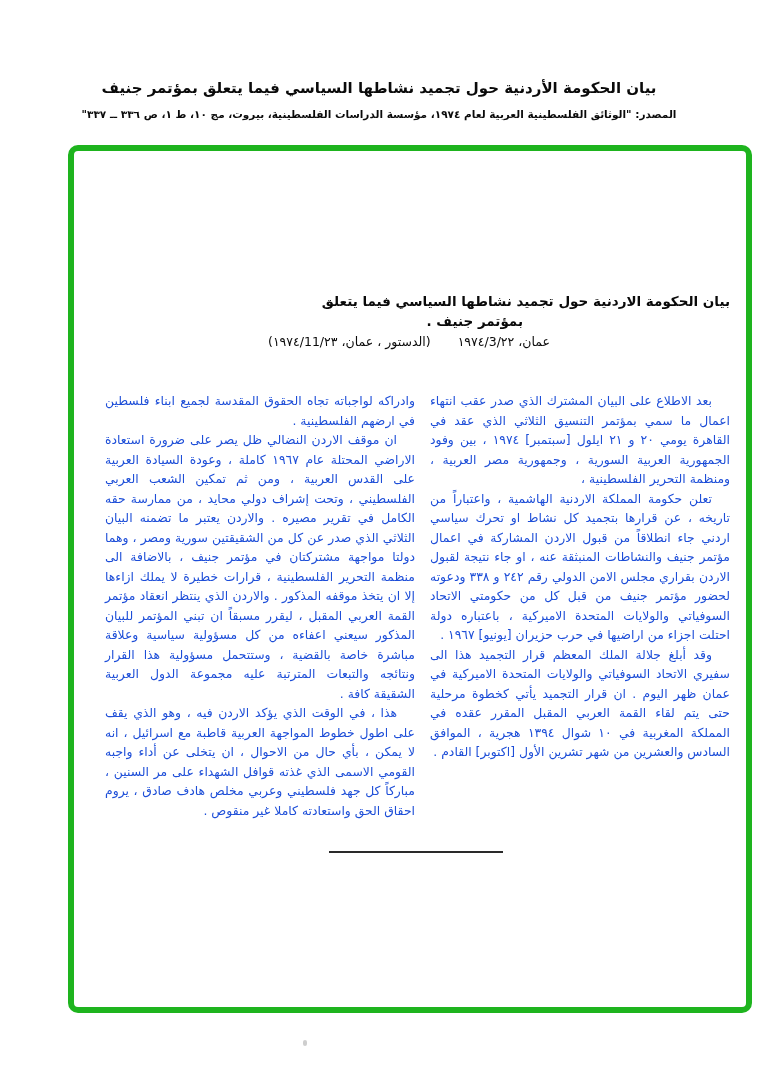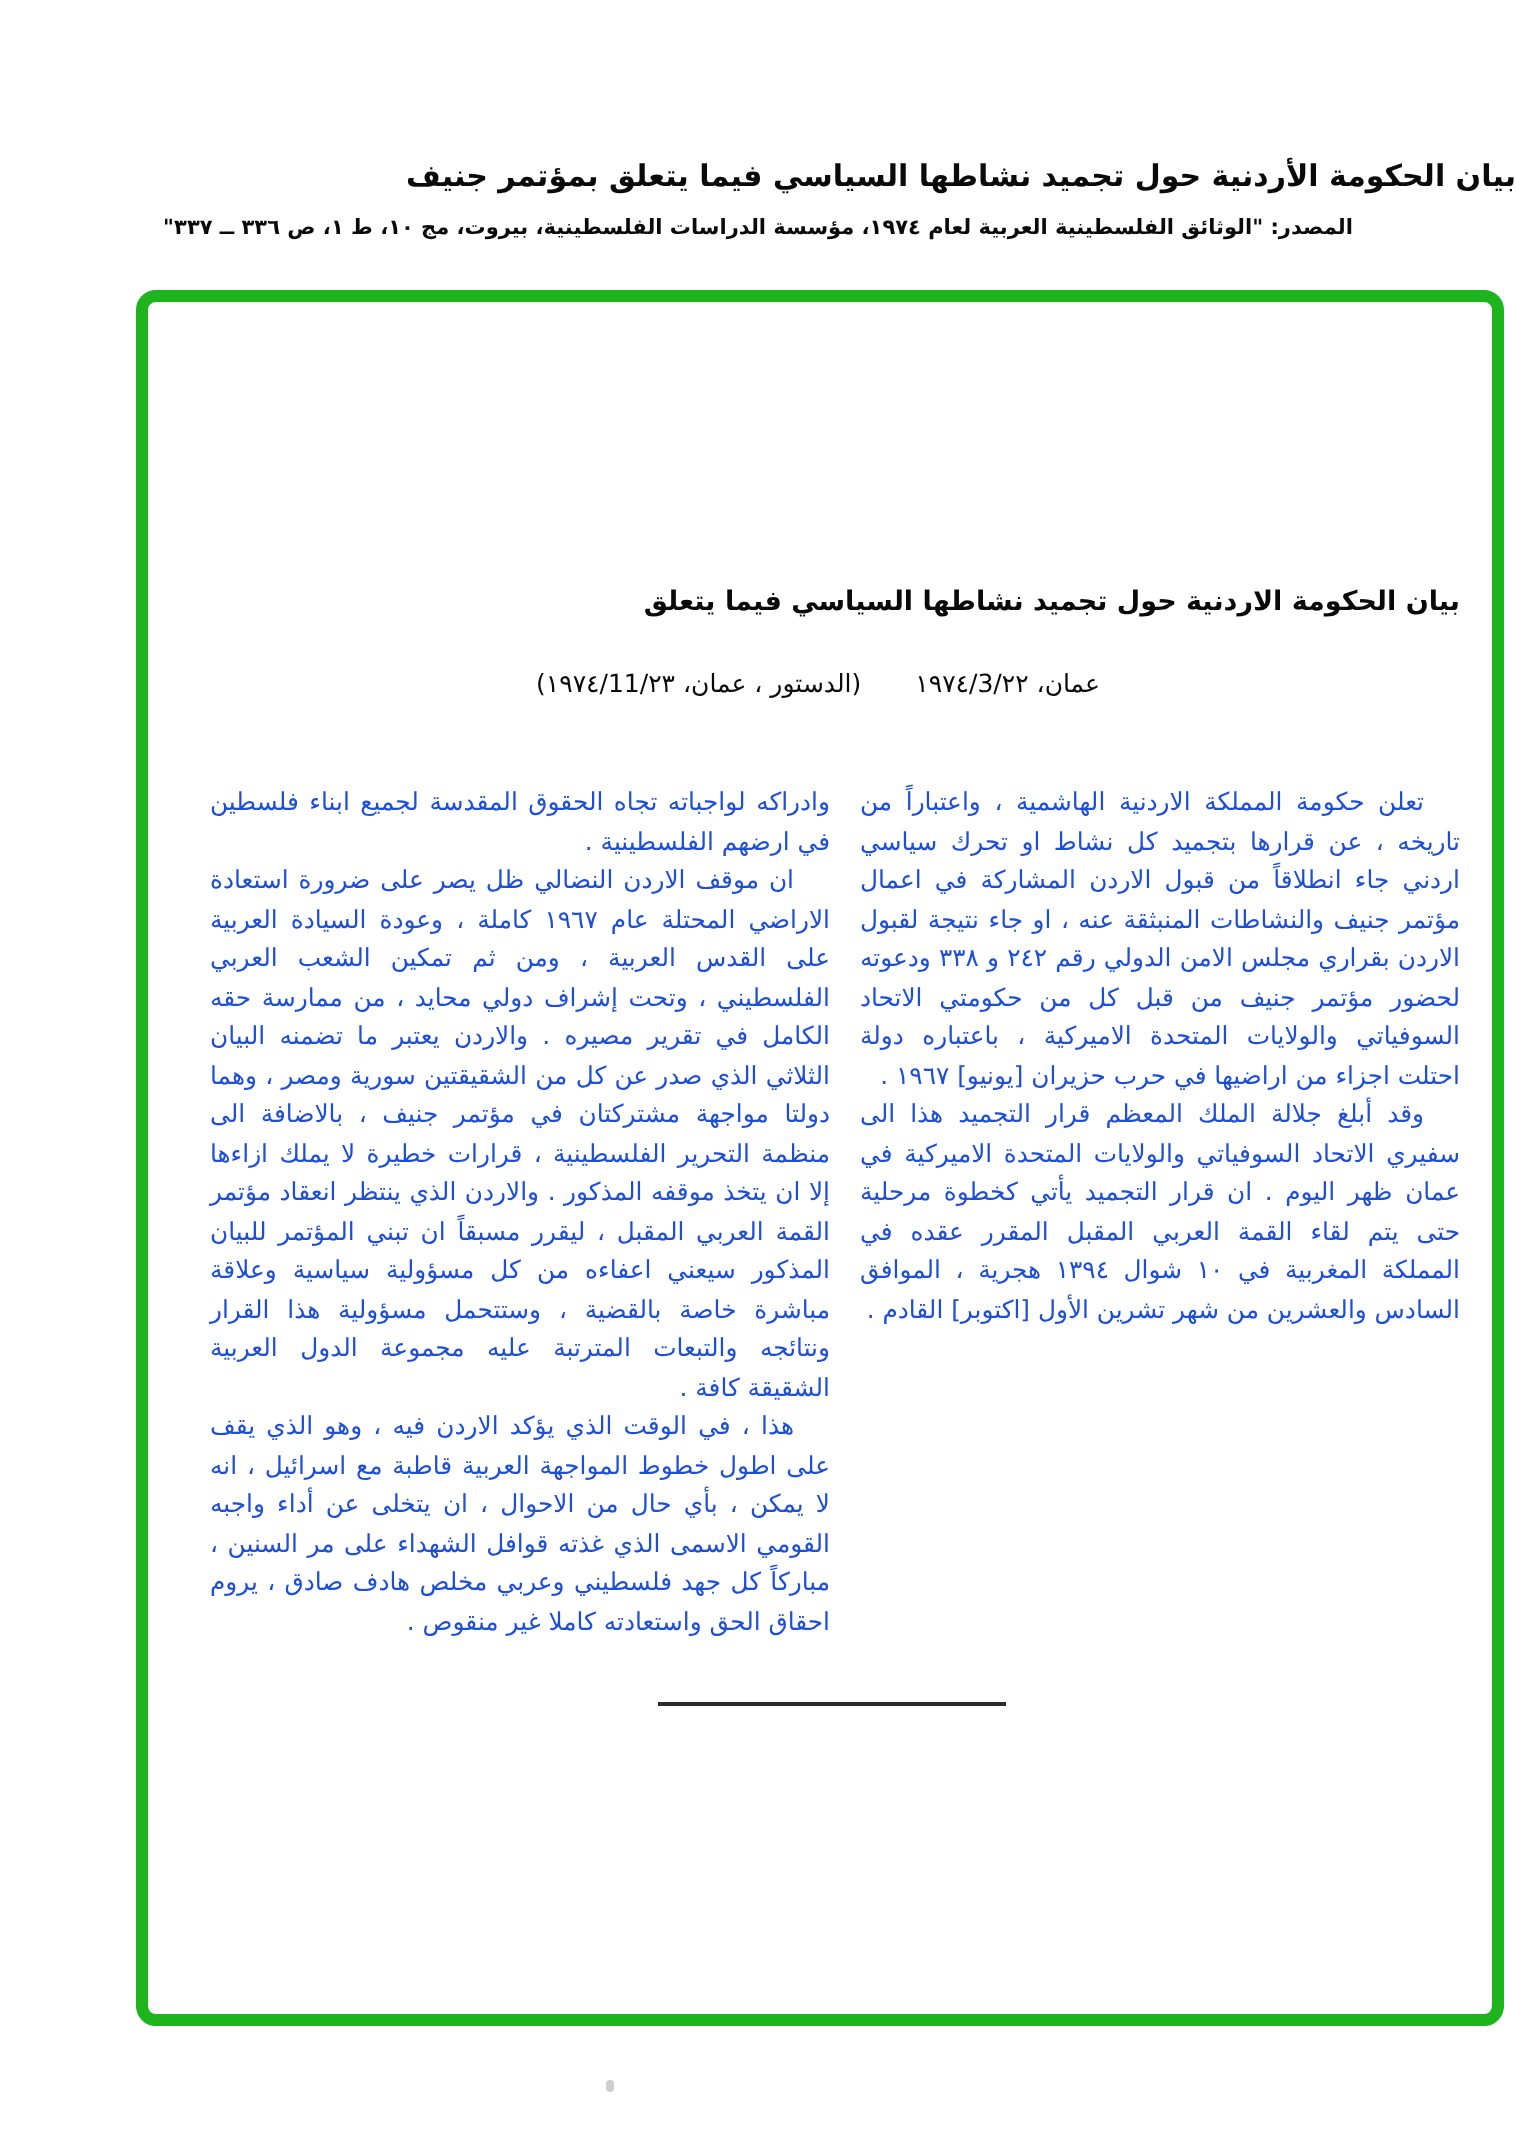--- a/index.html
+++ b/index.html
@@ -3,21 +3,21 @@
 <meta charset="utf-8">
 <style>
   html,body{margin:0;padding:0;}
   body{
     width:758px;height:1078px;position:relative;overflow:hidden;
     background:#ffffff;color:#111;
     font-family:"DejaVu Sans", sans-serif;
   }
   .header-title{
     position:absolute;top:78px;left:0;right:0;
-    text-align:right;direction:rtl;
+    text-align:center;direction:rtl;
     font-weight:bold;font-size:15px;line-height:20px;color:#0a0a0a;
   }
   .source-line{
     position:absolute;top:106px;left:0;right:0;
     text-align:center;direction:rtl;
     font-weight:bold;font-size:10.5px;line-height:16px;color:#0a0a0a;
   }
   .doc-frame{
     position:absolute;top:145px;left:28px;
     width:672px;height:856px;
@@ -55,29 +55,31 @@
 </style>
 </head>
 <body>
 
 <div class="header-title">بيان الحكومة الأردنية حول تجميد نشاطها السياسي فيما يتعلق بمؤتمر جنيف</div>
 <div class="source-line">المصدر: "الوثائق الفلسطينية العربية لعام ١٩٧٤، مؤسسة الدراسات الفلسطينية، بيروت، مج ١٠، ط ١، ص ٣٣٦ ــ ٣٣٧"</div>
 
 <div class="doc-frame" style="border-color: rgb(30, 180, 30); margin-left: 40px;">
   <div class="doc-title">
     <div class="line1">بيان الحكومة الاردنية حول تجميد نشاطها السياسي فيما يتعلق</div>
+    <div class="line2">بمؤتمر جنيف .</div>
   </div>
 
   <div class="dateline">
     <span>عمان، ١٩٧٤/3/٢٢</span>
     <span>(الدستور ، عمان، ١٩٧٤/11/٢٣)</span>
   </div>
 
   <div class="columns">
     <div class="col col-right">
+        <p class="para">بعد الاطلاع على البيان المشترك الذي صدر عقب انتهاء اعمال ما سمي بمؤتمر التنسيق الثلاثي الذي عقد في القاهرة يومي ٢٠ و ٢١ ايلول [سبتمبر] ١٩٧٤ ، بين وفود الجمهورية العربية السورية ، وجمهورية مصر العربية ، ومنظمة التحرير الفلسطينية ،</p>
         <p class="para">تعلن حكومة المملكة الاردنية الهاشمية ، واعتباراً من تاريخه ، عن قرارها بتجميد كل نشاط او تحرك سياسي اردني جاء انطلاقاً من قبول الاردن المشاركة في اعمال مؤتمر جنيف والنشاطات المنبثقة عنه ، او جاء نتيجة لقبول الاردن بقراري مجلس الامن الدولي رقم ٢٤٢ و ٣٣٨ ودعوته لحضور مؤتمر جنيف من قبل كل من حكومتي الاتحاد السوفياتي والولايات المتحدة الاميركية ، باعتباره دولة احتلت اجزاء من اراضيها في حرب حزيران [يونيو] ١٩٦٧ .</p>
         <p class="para">وقد أبلغ جلالة الملك المعظم قرار التجميد هذا الى سفيري الاتحاد السوفياتي والولايات المتحدة الاميركية في عمان ظهر اليوم . ان قرار التجميد يأتي كخطوة مرحلية حتى يتم لقاء القمة العربي المقبل المقرر عقده في المملكة المغربية في ١٠ شوال ١٣٩٤ هجرية ، الموافق السادس والعشرين من شهر تشرين الأول [اكتوبر] القادم .</p>
       </div>
     <div class="col col-left">
         <p class="para no-indent">وادراكه لواجباته تجاه الحقوق المقدسة لجميع ابناء فلسطين في ارضهم الفلسطينية .</p>
         <p class="para">ان موقف الاردن النضالي ظل يصر على ضرورة استعادة الاراضي المحتلة عام ١٩٦٧ كاملة ، وعودة السيادة العربية على القدس العربية ، ومن ثم تمكين الشعب العربي الفلسطيني ، وتحت إشراف دولي محايد ، من ممارسة حقه الكامل في تقرير مصيره . والاردن يعتبر ما تضمنه البيان الثلاثي الذي صدر عن كل من الشقيقتين سورية ومصر ، وهما دولتا مواجهة مشتركتان في مؤتمر جنيف ، بالاضافة الى منظمة التحرير الفلسطينية ، قرارات خطيرة لا يملك ازاءها إلا ان يتخذ موقفه المذكور . والاردن الذي ينتظر انعقاد مؤتمر القمة العربي المقبل ، ليقرر مسبقاً ان تبني المؤتمر للبيان المذكور سيعني اعفاءه من كل مسؤولية سياسية وعلاقة مباشرة خاصة بالقضية ، وستتحمل مسؤولية هذا القرار ونتائجه والتبعات المترتبة عليه مجموعة الدول العربية الشقيقة كافة .</p>
         <p class="para">هذا ، في الوقت الذي يؤكد الاردن فيه ، وهو الذي يقف على اطول خطوط المواجهة العربية قاطبة مع اسرائيل ، انه لا يمكن ، بأي حال من الاحوال ، ان يتخلى عن أداء واجبه القومي الاسمى الذي غذته قوافل الشهداء على مر السنين ، مباركاً كل جهد فلسطيني وعربي مخلص هادف صادق ، يروم احقاق الحق واستعادته كاملا غير منقوص .</p>
       </div>
   </div>
 

